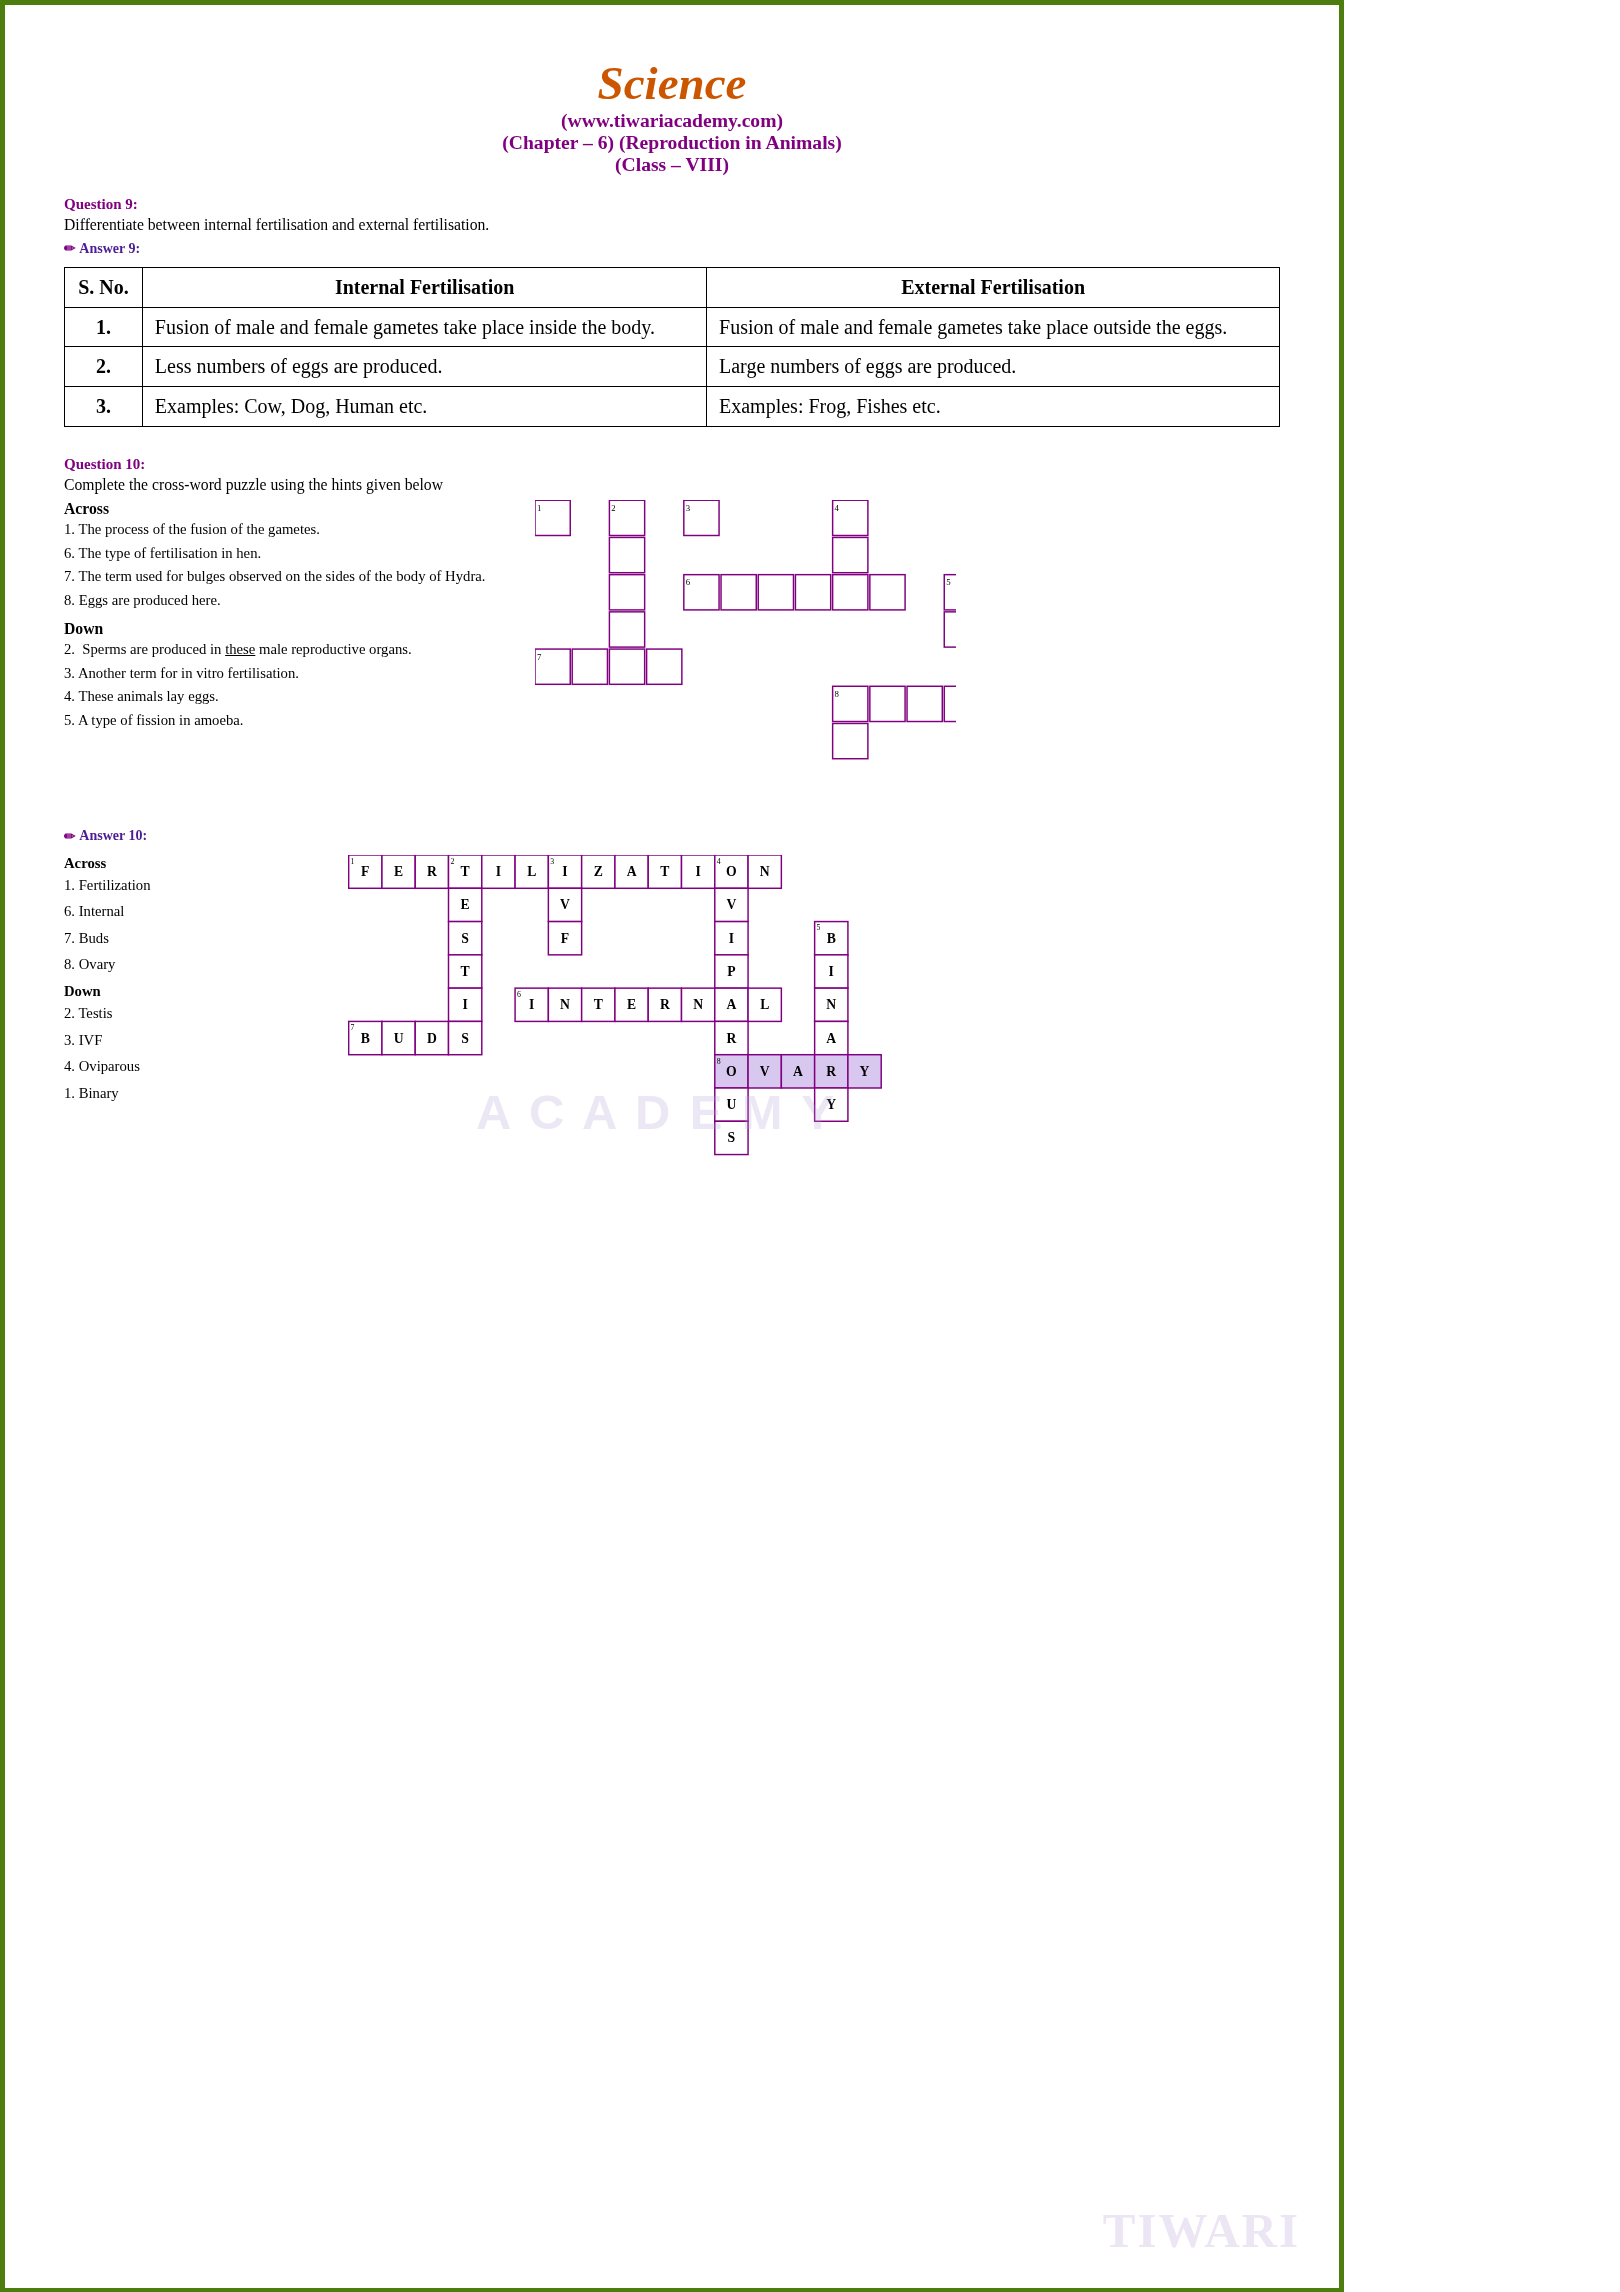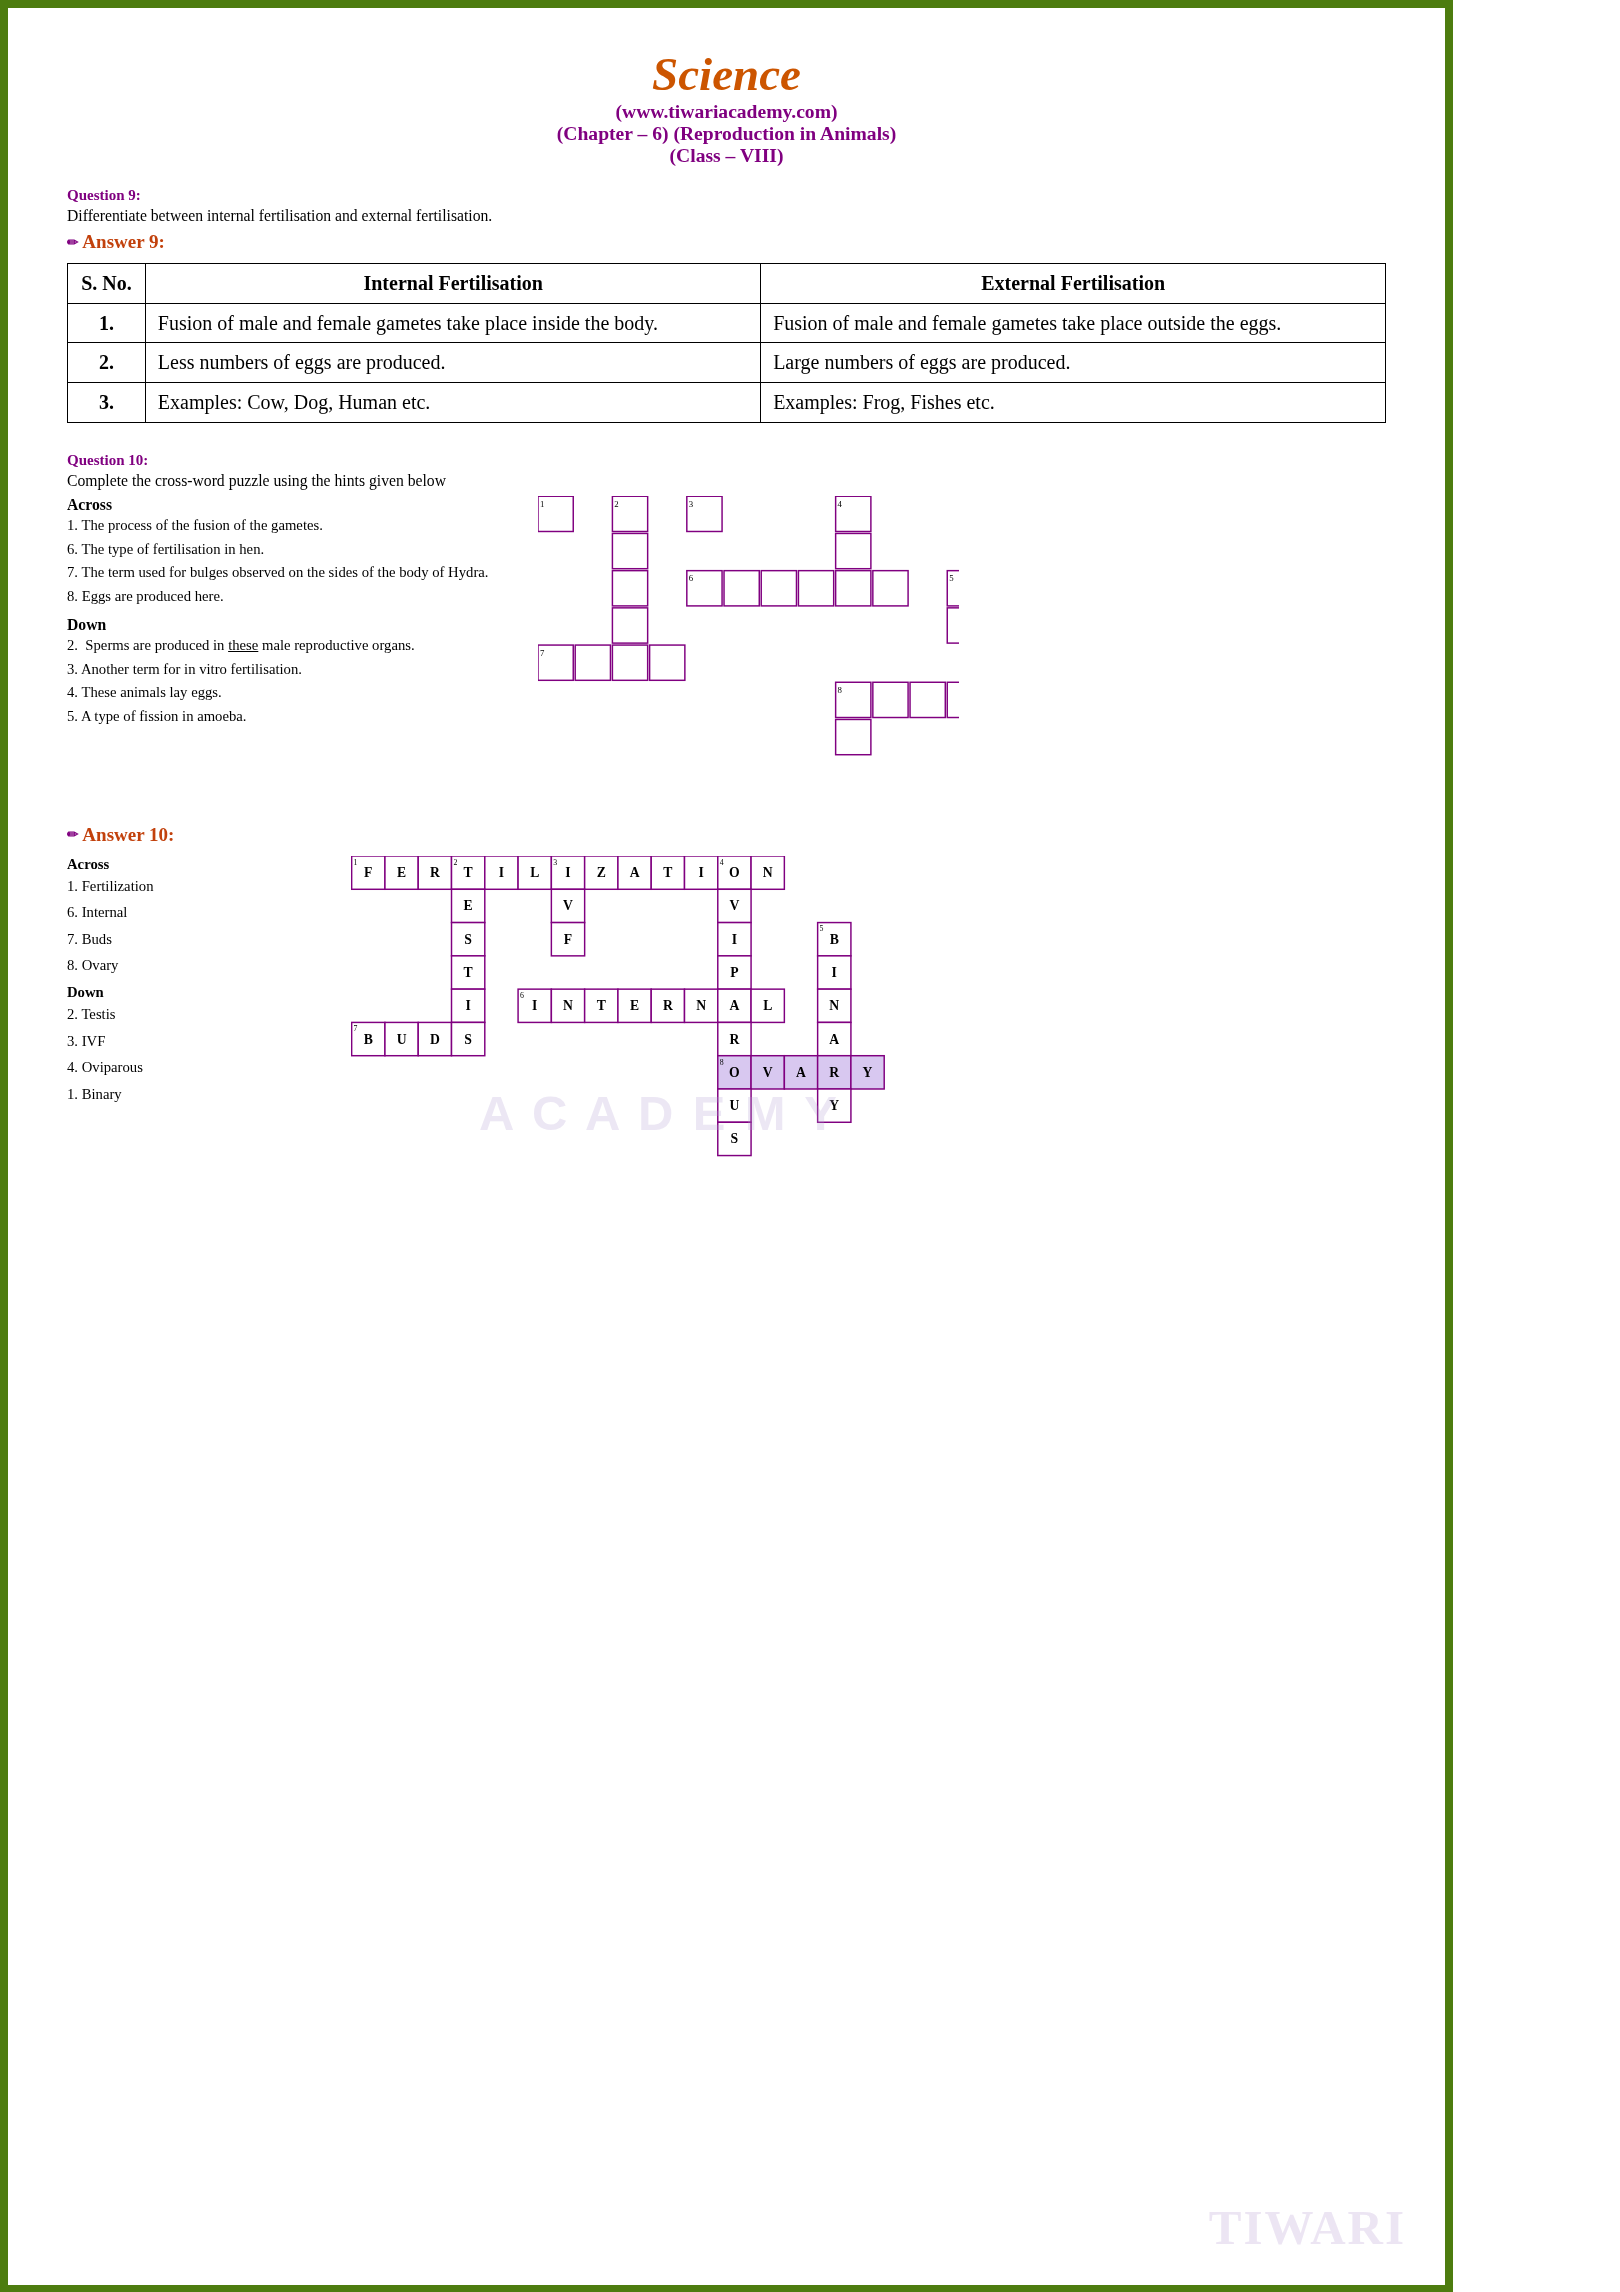--- a/index.html
+++ b/index.html
@@ -3,25 +3,25 @@
   <meta charset="utf-8">
   <style>
     * { margin: 0; padding: 0; box-sizing: border-box; }
     body {
       background: #fff;
       font-family: 'Times New Roman', Times, serif;
       font-size: 14.7px;
       color: #000;
     }
     .page {
-      width: 1453px;
+      width: 1344px;
       min-height: 2293px;
       background: #fff;
-      border: 8px solid #4d7c0f;
-      padding: 39px 59px;
+      border: 5px solid #4d7c0f;
+      padding: 51px 59px;
       position: relative;
     }
     .header {
       text-align: center;
       margin-bottom: 19.6px;
     }
     .header-title {
       font-size: 47px;
       font-style: italic;
       font-weight: bold;
@@ -37,23 +37,23 @@
       color: #800080;
       font-weight: bold;
       font-size: 15px;
       margin-bottom: 3.9px;
     }
     .question-text {
       font-size: 15.7px;
       margin-bottom: 5.9px;
     }
     .answer-label {
-      color: #c2410c;
-      font-weight: bold;
-      font-size: 19px;
+      color: #4c1d95;
+      font-weight: bold;
+      font-size: 14px;
       display: flex;
       align-items: center;
       gap: 3.9px;
       margin-bottom: 5.9px;
     }
     .answer-label::before {
       content: "✏";
       font-size: 13.7px;
       color: #800080;
     }

